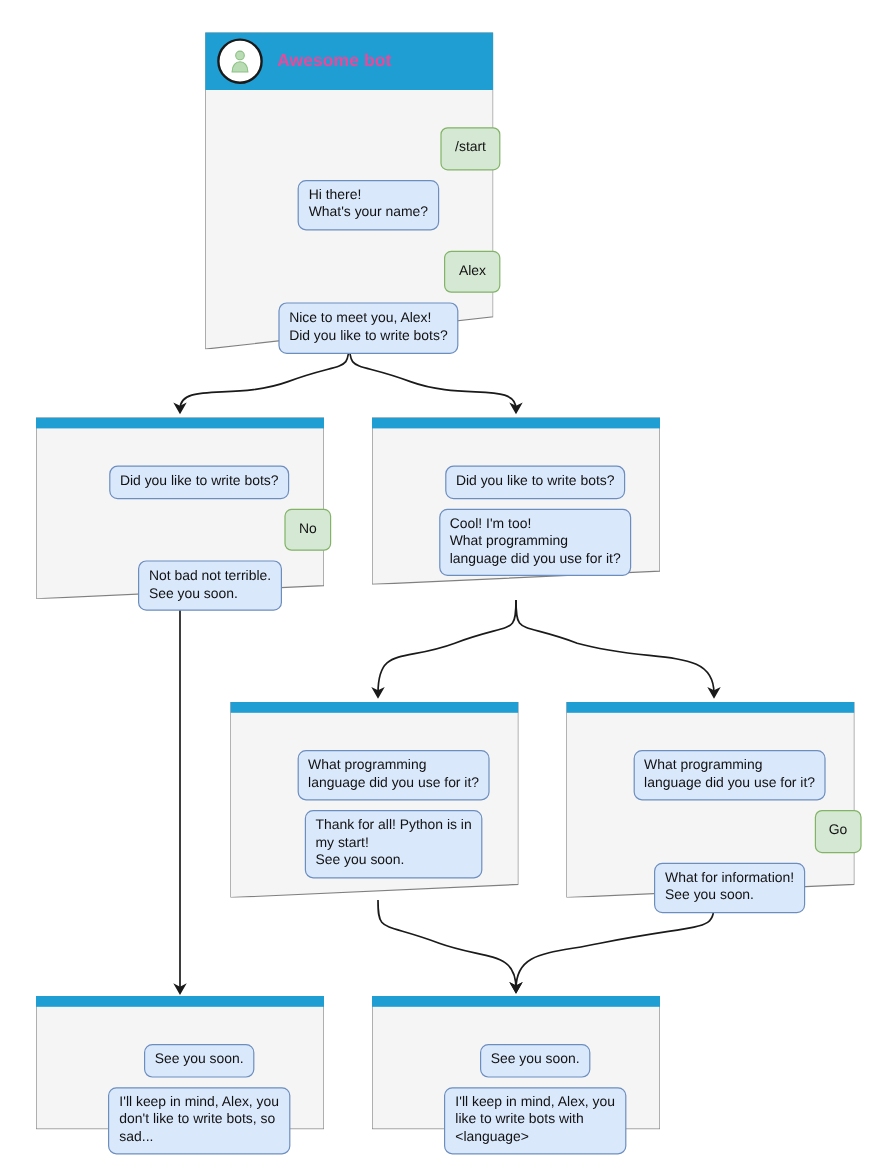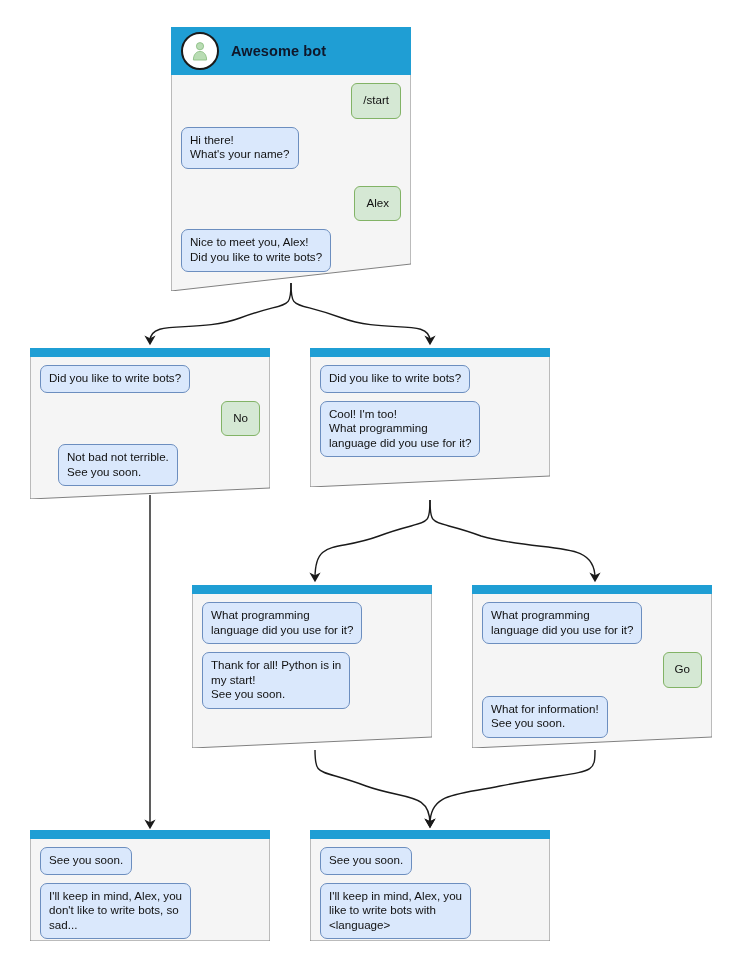--- a/index.html
+++ b/index.html
@@ -69,40 +69,41 @@
     border: 2px solid #1a1a1a;
     box-sizing: border-box;
     display: flex;
     align-items: center;
     justify-content: center;
     flex: 0 0 auto;
   }
   .avatar svg { display: block; }
   .bot-title {
     margin-left: 12px;
-    color: #0f172a;
+    color: #ec4899;
     font-size: 14.5px;
     font-weight: bold;
     letter-spacing: 0.1px;
     white-space: nowrap;
   }
 
   
   .chatlog {
     position: absolute;
-    left: 0;
+    left: 16px;
     width: 100%;
     box-sizing: border-box;
     padding: 8px 10px 0 10px;
+    margin-top: 23px;
   }
   .msg-row {
     display: flex;
     margin-bottom: 8px;
   }
-  .msg-row.left  { justify-content: flex-start; }
+  .msg-row.left  { justify-content: center; }
   .msg-row.right { justify-content: flex-end; }
 
   .bubble {
     box-sizing: border-box;
     border-radius: 7px;
     font-size: 11.6px;
     line-height: 14.6px;
     color: #111111;
     padding: 5px 8px 6px 8px;
     white-space: pre-line;

